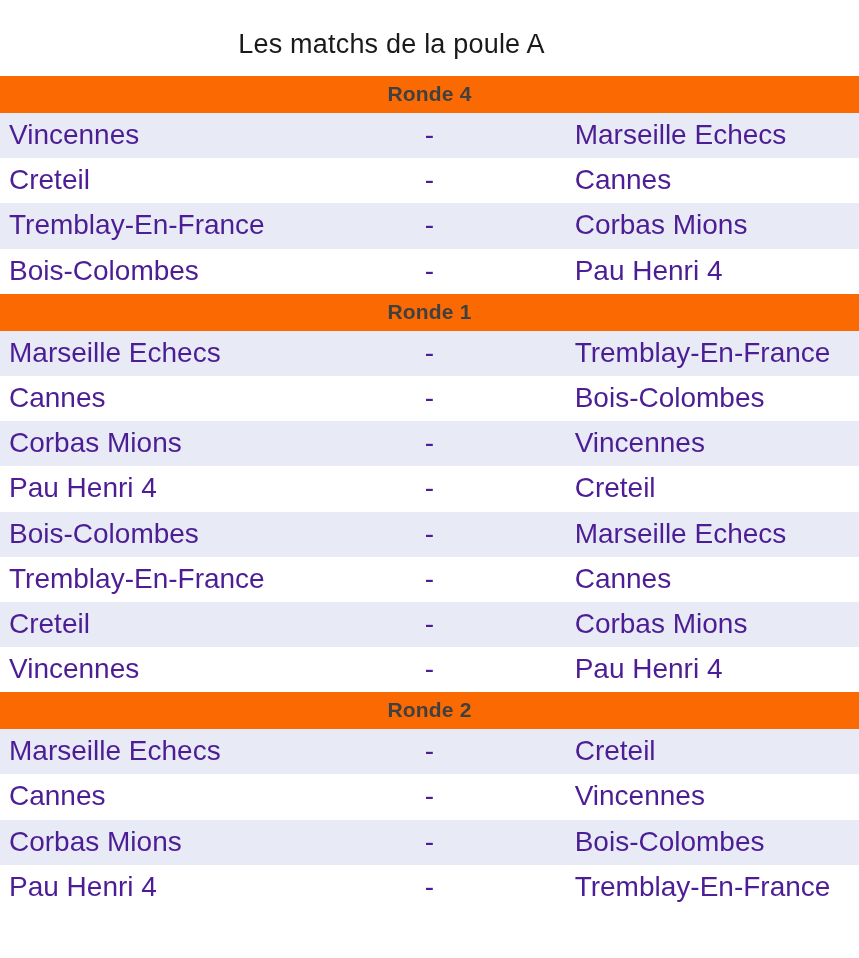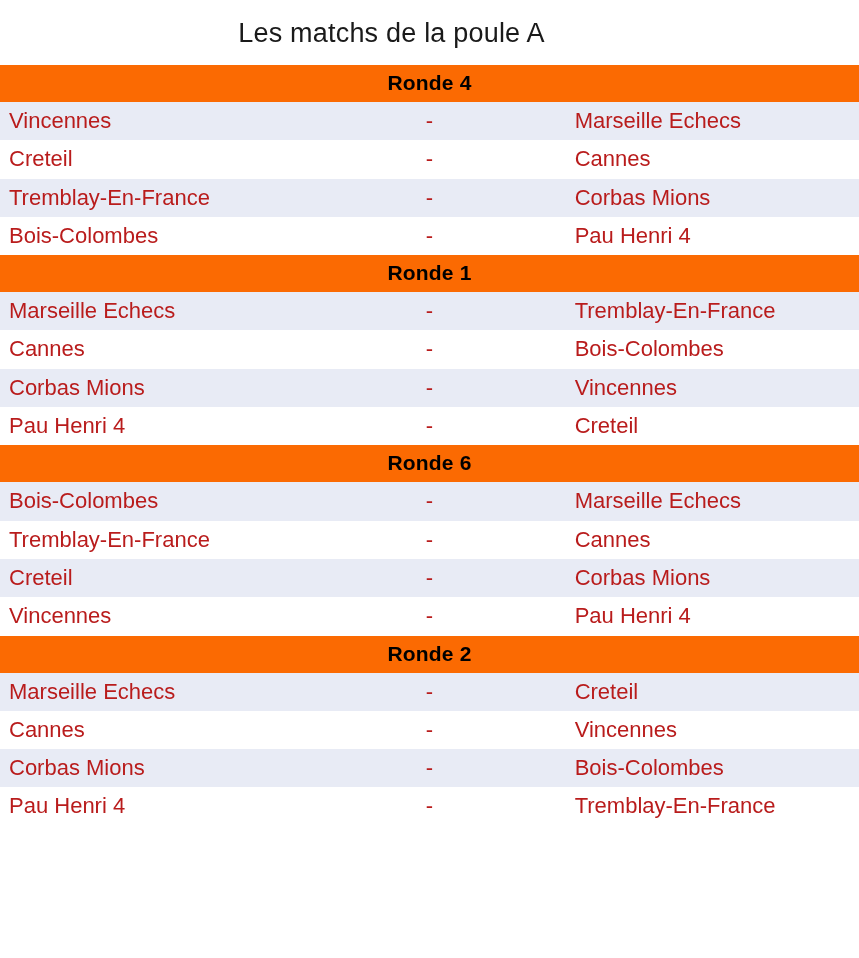--- a/index.html
+++ b/index.html
@@ -10,49 +10,50 @@
   body {
     width: 859px;
     height: 958px;
     font-family: "Liberation Sans", sans-serif;
     color: #000000;
     overflow: hidden;
   }
   .page {
     width: 783px;
     position: relative;
+    margin-top: 11px;
   }
   .page-title {
     text-align: center;
     font-size: 27px;
     font-weight: 400;
     color: #1a1a1a;
     padding: 18px 0 16px 0;
     margin: 0;
     letter-spacing: 0.2px;
   }
   .schedule {
     width: 859px;
     border-collapse: collapse;
     table-layout: fixed;
   }
   .round-header td {
     background: #FB6A02;
-    color: #000000;
+    color: #404040;
     font-size: 21px;
     font-weight: bold;
     text-align: center;
     padding: 6px 0 7px 0;
     letter-spacing: 0.2px;
   }
   .match-row td {
-    font-size: 22px;
+    font-size: 28px;
     font-weight: 400;
     padding: 6px 0 7px 0;
-    color: #b91c1c;
+    color: #4c1d95;
     line-height: 1.15;
   }
   .match-row.alt td {
     background: #E8EBF5;
   }
   .match-row.plain td {
     background: #ffffff;
   }
   .col-home {
     width: 415px;
@@ -119,23 +120,20 @@
         <td class="col-home">Corbas Mions</td>
         <td class="col-sep">-</td>
         <td class="col-away">Vincennes</td>
       </tr>
       <tr class="match-row plain">
         <td class="col-home">Pau Henri 4</td>
         <td class="col-sep">-</td>
         <td class="col-away">Creteil</td>
       </tr>
 
-      <tr class="round-header">
-        <td colspan="3">Ronde 6</td>
-      </tr>
       <tr class="match-row alt">
         <td class="col-home">Bois-Colombes</td>
         <td class="col-sep">-</td>
         <td class="col-away">Marseille Echecs</td>
       </tr>
       <tr class="match-row plain">
         <td class="col-home">Tremblay-En-France</td>
         <td class="col-sep">-</td>
         <td class="col-away">Cannes</td>
       </tr>

